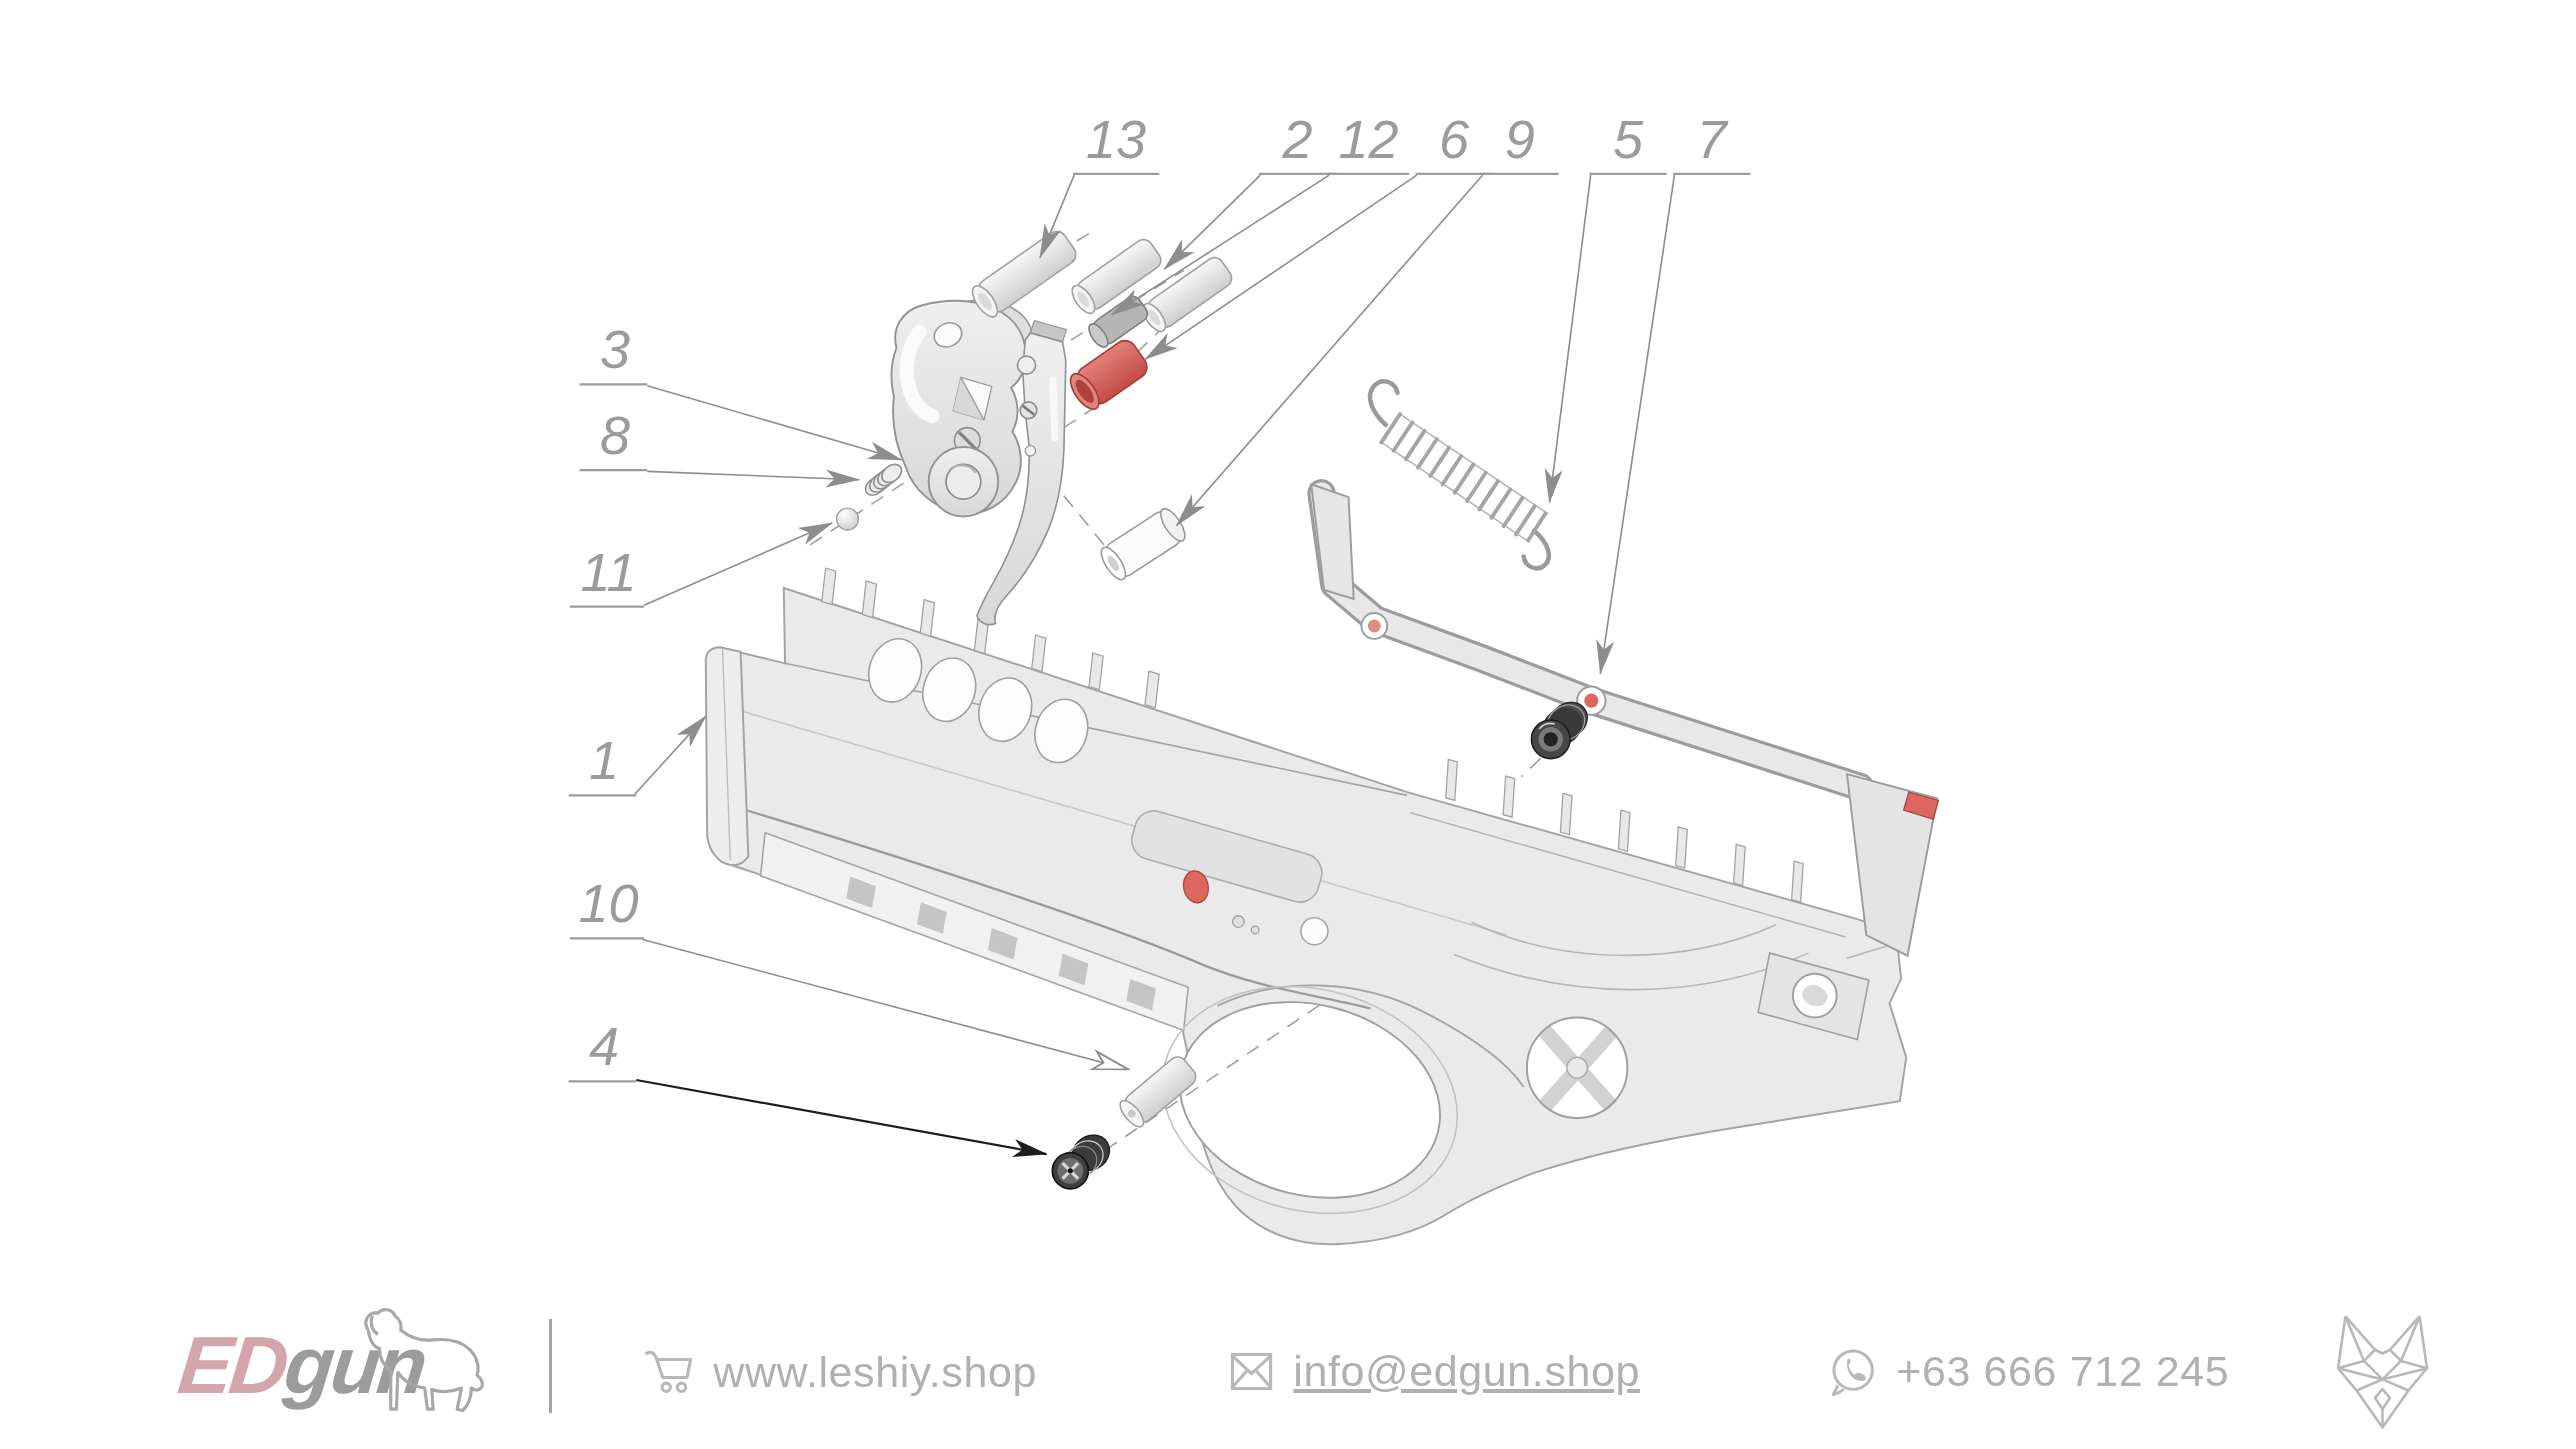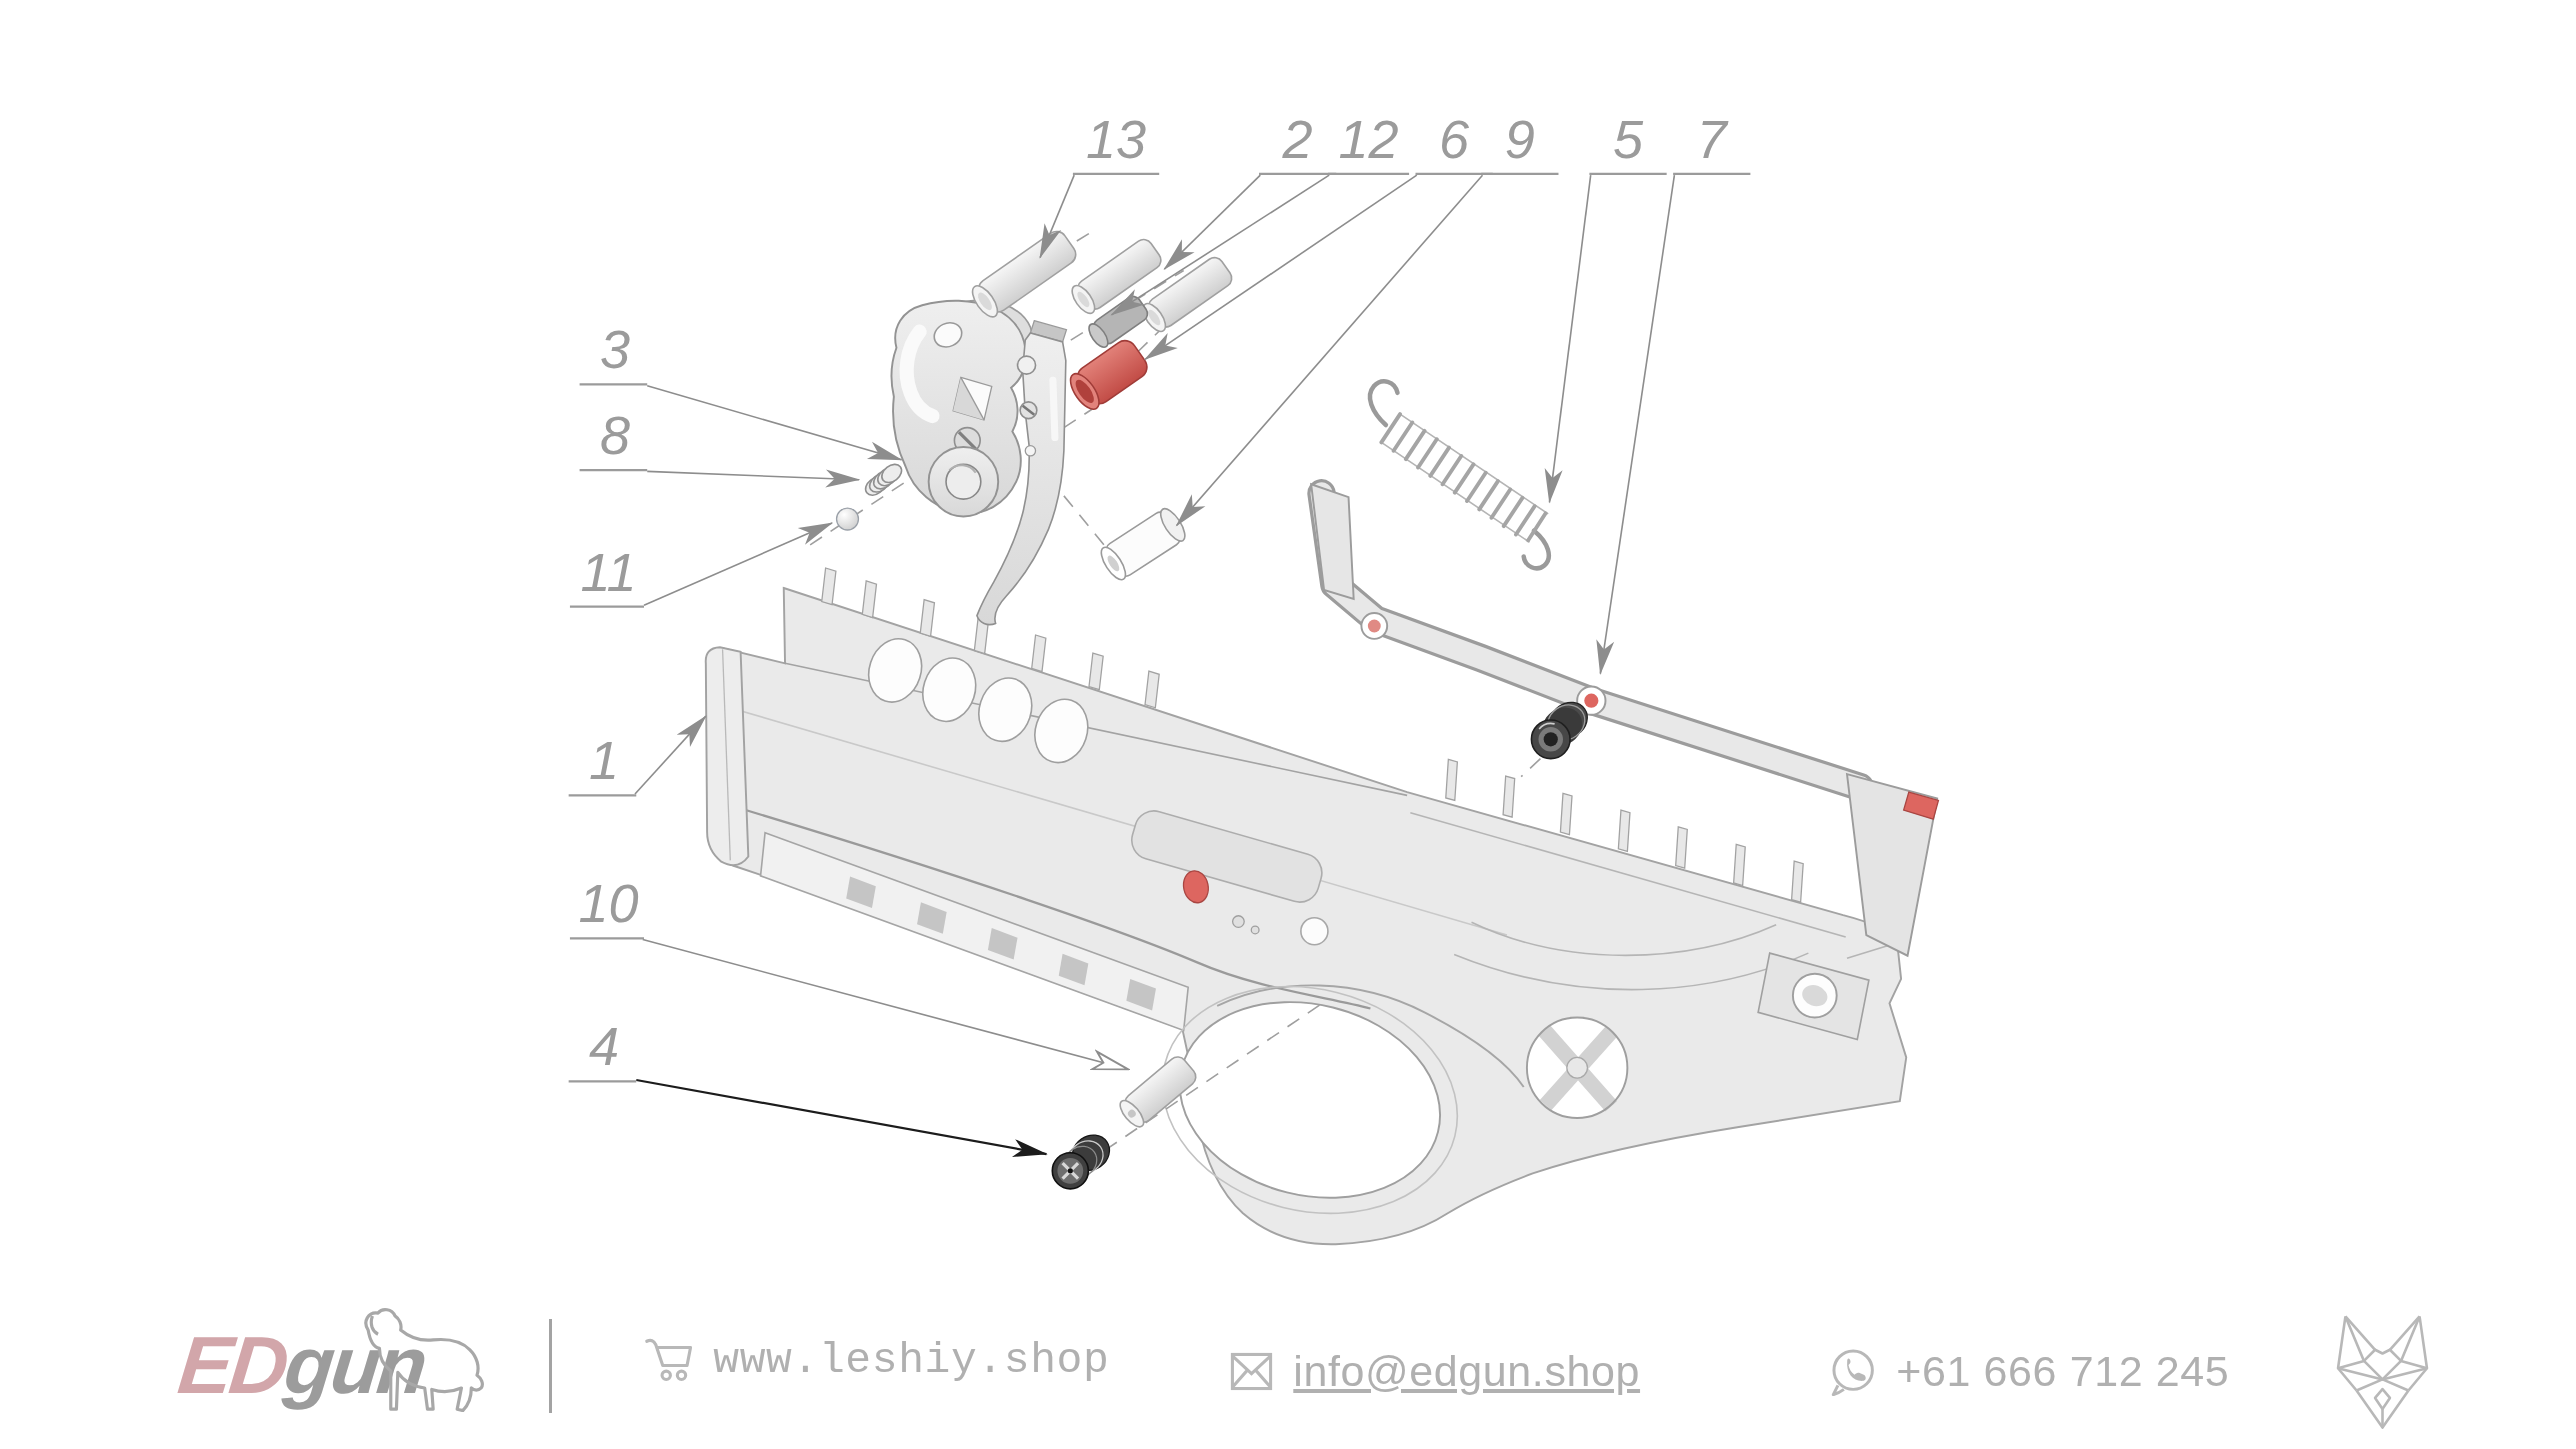--- a/index.html
+++ b/index.html
@@ -9,21 +9,21 @@
   .num{font-family:"Liberation Sans",sans-serif;font-style:italic;font-size:84px;fill:#9b9b9b;}
   
   .footer{position:absolute;left:0;top:1301px;width:2576px;height:148px;}
   .brand{position:absolute;left:179px;top:18px;white-space:nowrap;transform:skewX(-6deg);}
   .brand .ed{font-size:81px;font-weight:bold;font-style:italic;color:#d2a6aa;letter-spacing:-3.2px;}
   .brand .gun{font-size:81px;font-weight:bold;font-style:italic;color:#9c9c9c;letter-spacing:-3.2px;}
   .dogbox{position:absolute;left:335px;top:5.2px;}
   .divider{position:absolute;left:549px;top:18px;width:3.2px;height:94px;background:#a3a3a3;}
   .contact{position:absolute;display:flex;align-items:center;gap:19.3px;color:#b0b0b0;font-size:43px;}
   .contact .txt{letter-spacing:0.6px;}
-  .c-shop{left:644px;top:34px;font-family:Liberation Mono, monospace;}
+  .c-shop{left:644px;top:46px;}
   .c-mail{left:1229px;top:46px;text-decoration:underline;}
   .c-phone{left:1828px;top:46px;}
   .foxbox{position:absolute;left:2331px;top:7.7px;}
 </style>
 </head>
 <body>
 
 <div class="stage">
 
 <svg class="diagram" width="2576" height="1449" viewBox="0 0 4000 2250">
@@ -356,21 +356,21 @@
     </svg>
     <span class="txt">info@edgun.shop</span>
   </div>
 
   <div class="contact c-phone">
     <svg width="49" height="49" viewBox="0 0 74 74">
       <circle cx="38" cy="35" r="29" fill="none" stroke="#b8b8b8" stroke-width="4.5"></circle>
       <path d="M15,58 C12,64 10,68 8,72 C15,70 20,67 24,64" fill="none" stroke="#b8b8b8" stroke-width="4.5" stroke-linejoin="round"></path>
       <path d="M29,21 C27,40 39,53 54,51 C58,50 58,44 54,42 L47,39 C44,38 42,40 40,42 C35,38 32,33 31,27 C34,25 35,22 33,19 C31,16 29,18 29,21 Z" fill="#b8b8b8"></path>
     </svg>
-    <span class="txt">+61 666 712 245</span>
+    <span class="txt">+63 666 712 245</span>
   </div>
 
   <div class="foxbox">
     <svg width="103" height="126" viewBox="0 0 130 170">
       <g fill="none" stroke="#b8b8b8" stroke-width="3.5" stroke-linejoin="round">
         <path d="M15,10 L40,70 M115,10 L90,70"></path>
         <path d="M15,10 L55,55 M115,10 L75,55"></path>
         <path d="M40,70 L55,55 L65,60 L75,55 L90,70"></path>
         <path d="M15,10 L5,80 L30,110 M115,10 L125,80 L100,110"></path>
         <path d="M5,80 L40,70 M125,80 L90,70"></path>

